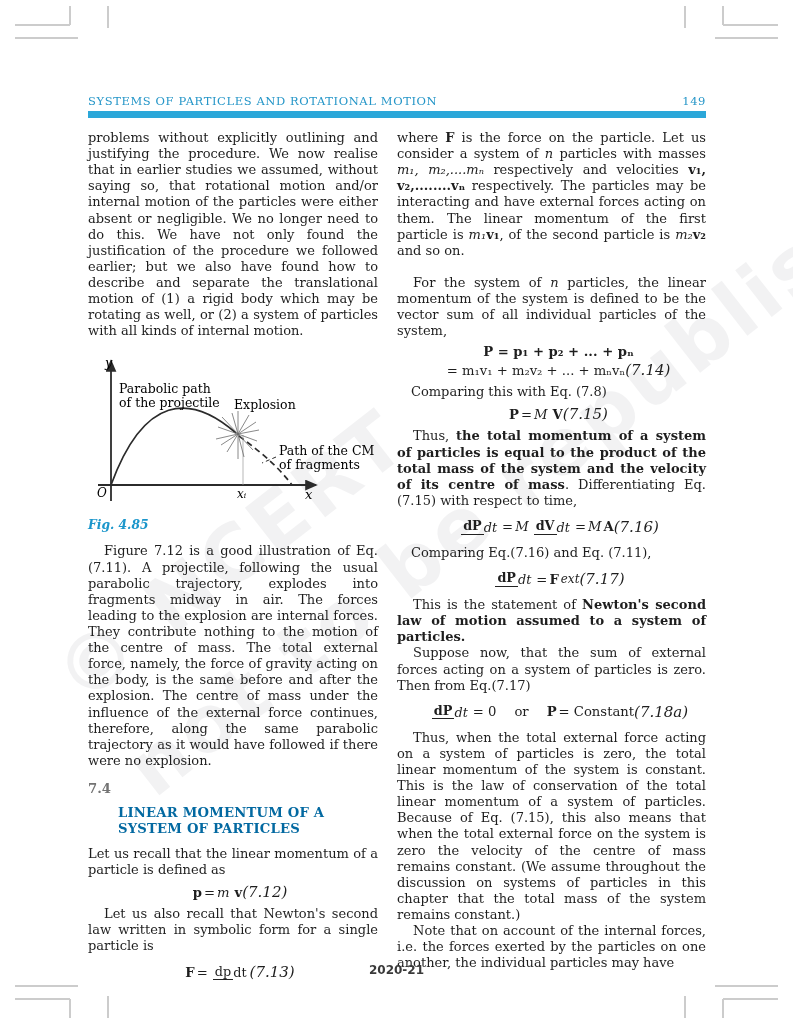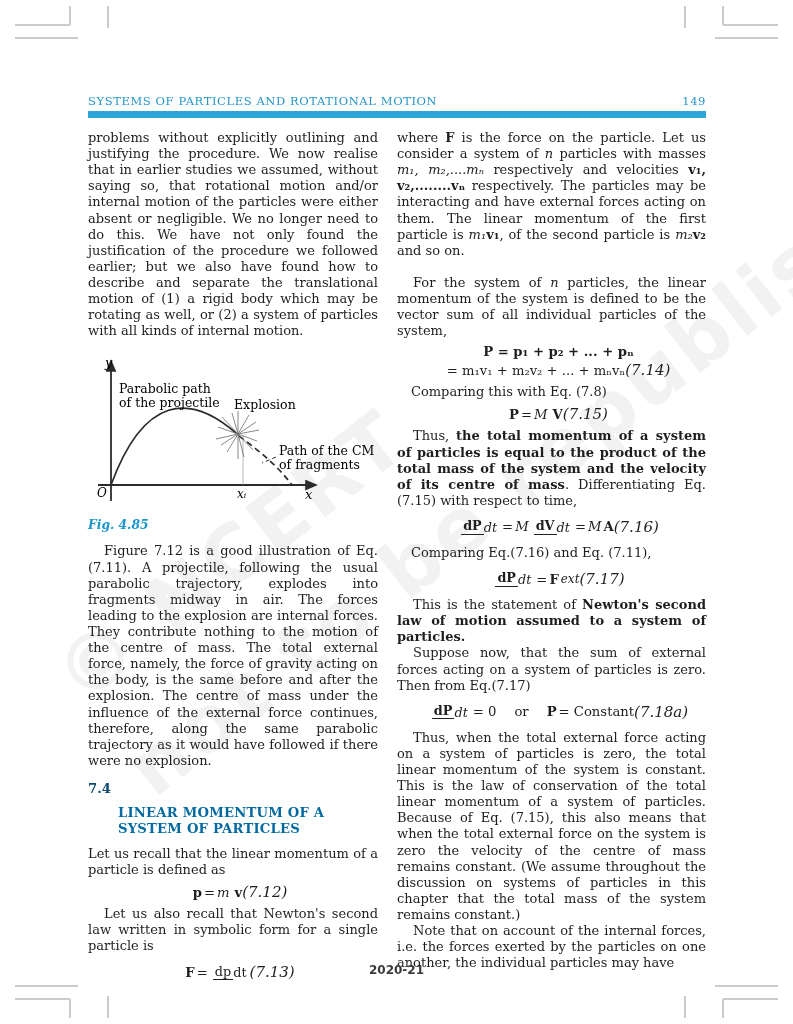--- a/index.html
+++ b/index.html
@@ -35,21 +35,21 @@
   .b{font-weight:bold;}
   .i{font-style:italic;}
   
   .figwrap{margin:8px 0 4px -2px;}
   .figcaption{display:flex;font-size:12.3px;line-height:1.3;margin:4px 0 10px 0;}
   .figcaption .lbl{flex:0 0 62px;color:#1b96cb;font-weight:bold;font-style:italic;}
   .figcaption .txt{flex:1;font-style:italic;text-align:justify;}
   svg text{font-family:"DejaVu Serif","Liberation Serif",serif;}
   
   .sechead{display:flex;margin:12px 0 8px 0;font-size:13.2px;font-weight:bold;line-height:1.25;}
-  .sechead .num{flex:0 0 30px;color:#0c4a6e;}
+  .sechead .num{flex:0 0 30px;color:#737373;}
   .sechead .ttl{color:#0369a1;letter-spacing:0.2px;margin-top:24px;}
   
   .eqrow{display:flex;justify-content:center;align-items:center;
     padding-left:14px;margin:5px 0;font-size:13.2px;}
   .eqrow.tall{margin:9px 0;}
   .eqbody{display:flex;align-items:center;gap:2px;}
   .eqtag{font-size:15px;color:#1e1e1e;font-style:italic;}
   .frac{display:inline-flex;align-items:center;
     vertical-align:middle;font-size:12.8px;line-height:1.05;margin:0 3px;}
   .frac .num{border-bottom:1.2px solid #222;padding:0 2px 1px 2px;display:block;}

